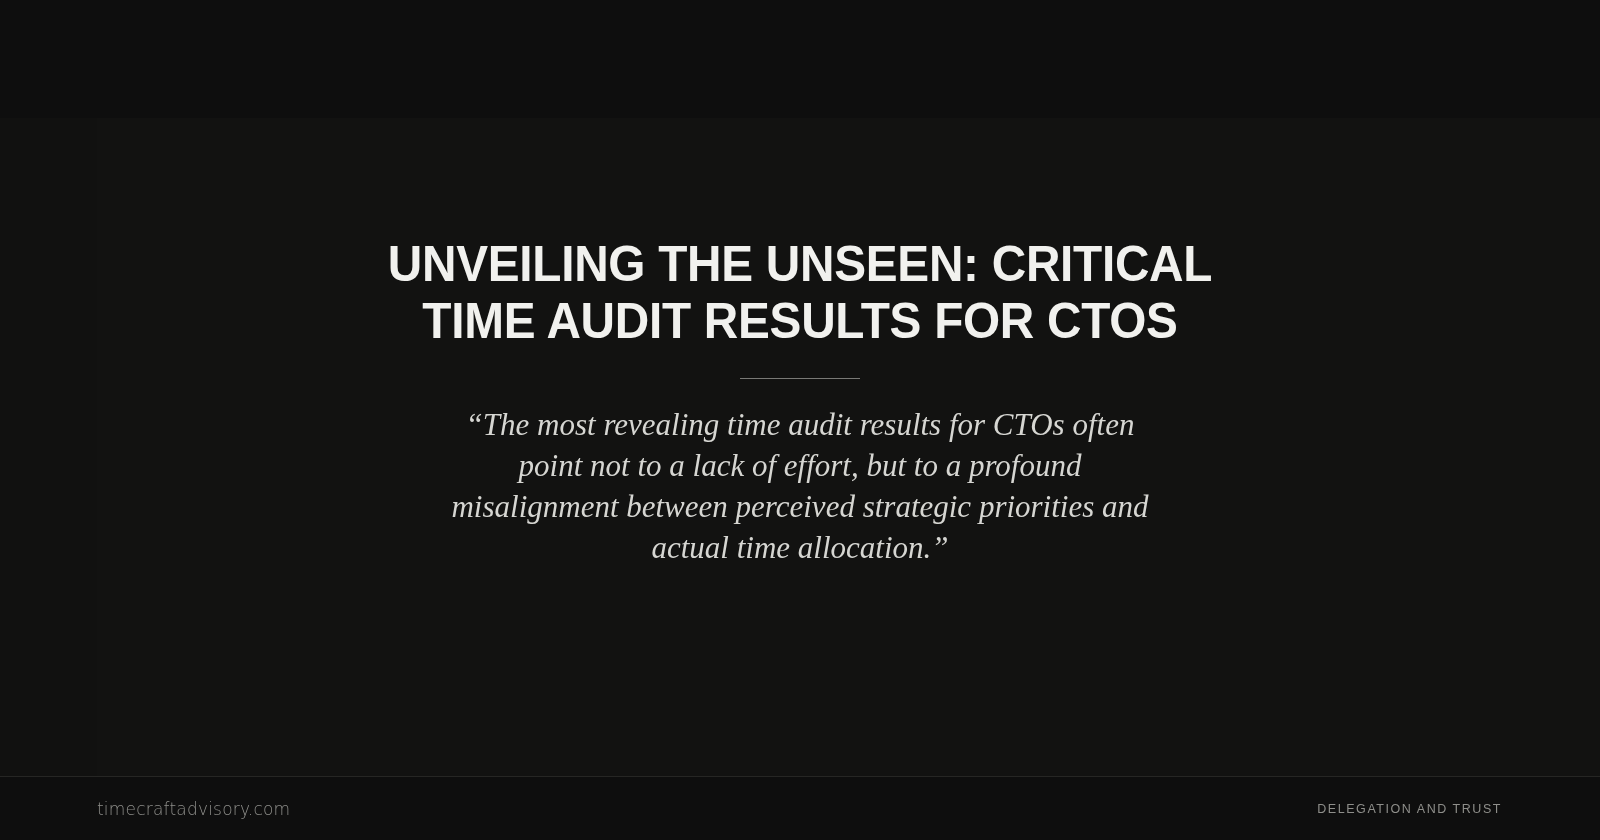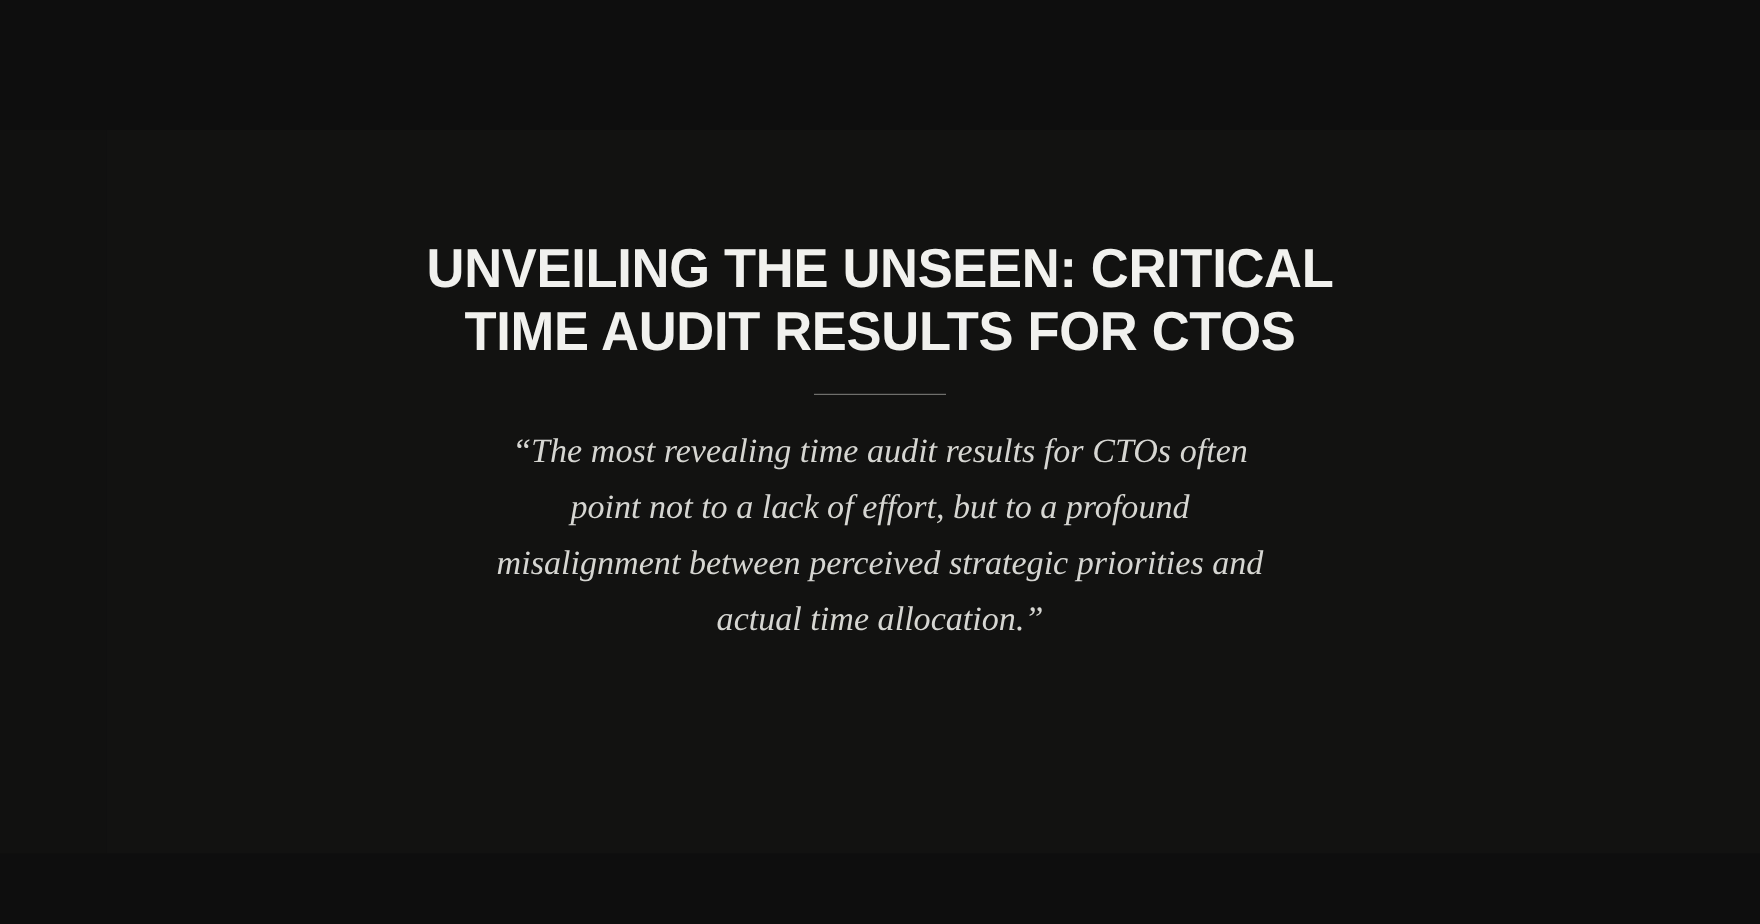--- a/index.html
+++ b/index.html
@@ -124,21 +124,21 @@
     width: 100%;
   }
 
   
   .quote {
     width: 712px;
     text-align: center;
     font-family: "Liberation Serif", serif;
     font-style: italic;
     font-size: 31px;
-    line-height: 51px;
+    line-height: 41px;
     color: #d6d6d2;
     margin: 0;
   }
 
   
   .footer {
     position: absolute;
     left: 0;
     bottom: 0;
     width: 1600px;
@@ -179,14 +179,18 @@
     <h1 class="headline">UNVEILING THE UNSEEN: CRITICAL TIME AUDIT RESULTS FOR CTOS</h1>
 
     <div class="title-rule-wrap">
       <div class="rule rule-title"></div>
     </div>
 
     <blockquote class="quote">“The most revealing time audit results for CTOs often point not to a lack of effort, but to a profound misalignment between perceived strategic priorities and actual time allocation.”</blockquote>
 
   </div>
 
+  <div class="footer">
+    <span class="footer-url">timecraftadvisory.com</span>
+    <span class="footer-tag">DELEGATION AND TRUST</span>
+  </div>
 
 </div>
 
 </body></html>

